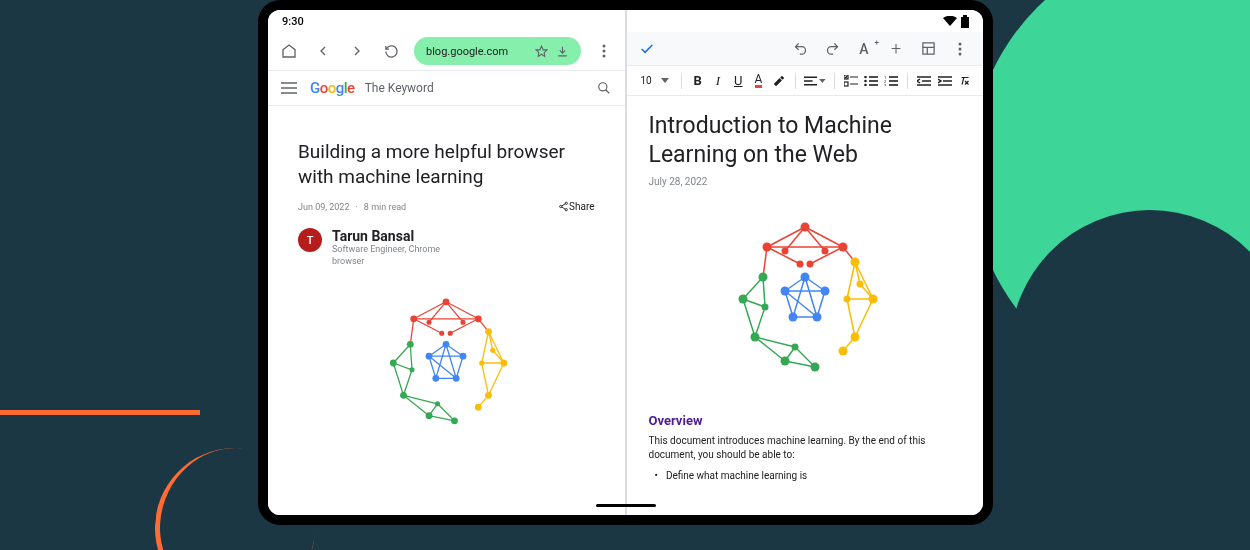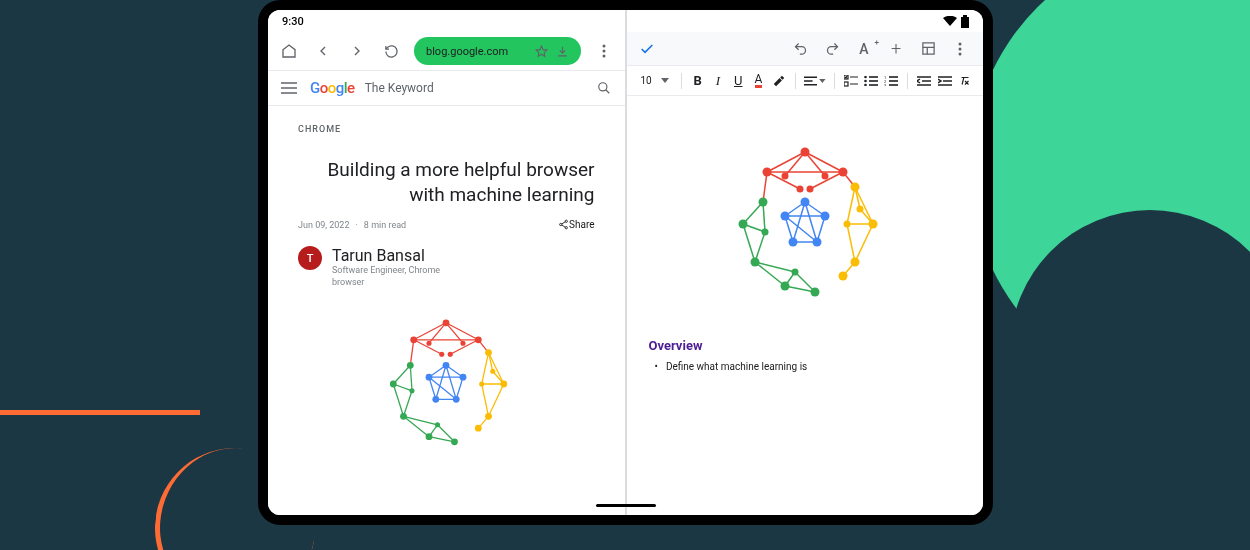--- a/index.html
+++ b/index.html
@@ -12,35 +12,35 @@
   .tablet { position: absolute; left: 258px; top: 0; width: 735px; height: 525px; background: #000; border-radius: 22px; padding: 10px; }
   .screen { width: 100%; height: 100%; background: #fff; border-radius: 12px; display: flex; overflow: hidden; position: relative; }
   .pane { flex: 1; background: #fff; display: flex; flex-direction: column; overflow: hidden; }
   .divider { width: 2px; background: #dadce0; }
   .split-handle { position: absolute; left: 50%; bottom: 8px; transform: translateX(-50%); width: 60px; height: 3px; background: #000; border-radius: 2px; }
 
   
   .status-bar { height: 22px; display: flex; align-items: center; padding: 0 14px; font-size: 11px; font-weight: 500; color: #000; }
   .nav-row { height: 38px; display: flex; align-items: center; gap: 12px; padding: 0 10px; }
   .nav-icon { width: 22px; height: 22px; display: flex; align-items: center; justify-content: center; color: #5f6368; }
-  .url-bar { flex: 1; height: 28px; background: #22c55e; border-radius: 14px; display: flex; align-items: center; padding: 0 12px; gap: 8px; font-size: 11px; color: #202124; }
+  .url-bar { flex: 1; height: 28px; background: #86efac; border-radius: 14px; display: flex; align-items: center; padding: 0 12px; gap: 8px; font-size: 11px; color: #202124; }
   .url-bar .url-text { flex: 1; }
   .keyword-bar { height: 36px; border-top: 1px solid #e8eaed; border-bottom: 1px solid #e8eaed; display: flex; align-items: center; padding: 12px 10px; gap: 10px; }
   .google-logo { font-size: 15px; font-weight: 500; letter-spacing: -0.5px; }
   .google-logo .b { color: #4285f4; } .google-logo .r { color: #ea4335; } .google-logo .y { color: #fbbc04; } .google-logo .g { color: #34a853; }
   .keyword-text { flex: 1; font-size: 12px; color: #5f6368; }
   .article { padding: 18px 30px 0; }
   .category { font-size: 9px; letter-spacing: 1px; color: #5f6368; font-weight: 500; text-transform: uppercase; }
-  .headline { font-size: 19px; font-weight: 400; color: #202124; margin-top: 24px; line-height: 1.3; text-align: right; }
+  .headline { font-size: 19px; font-weight: 400; color: #202124; margin-top: 16px; line-height: 1.3; }
   .meta-row { display: flex; align-items: center; margin-top: 12px; font-size: 9px; color: #80868b; }
   .meta-row .sep { margin: 0 6px; }
   .share { margin-left: auto; display: flex; align-items: center; gap: 0; font-size: 10px; color: #202124; }
   .author-row { display: flex; gap: 10px; margin-top: 16px; align-items: flex-start; }
   .avatar { width: 24px; height: 24px; border-radius: 50%; background: #b71c1c; color: #fff; font-size: 11px; font-weight: 500; display: flex; align-items: center; justify-content: center; }
-  .author-name { font-size: 16px; font-weight: 400; color: #202124; }
+  .author-name { font-size: 14px; font-weight: 700; color: #202124; }
   .author-title { font-size: 9px; color: #80868b; line-height: 1.3; max-width: 120px; }
   .hero-wrap { display: flex; justify-content: center; margin-top: 10px; }
 
   
   .status-bar-r { height: 22px; display: flex; align-items: center; justify-content: flex-end; padding: 0 14px; gap: 4px; }
   .docs-top { height: 34px; background: #f8f9fa; border-bottom: 1px solid #e8eaed; display: flex; align-items: center; padding: 0 12px; gap: 10px; }
   .docs-check { color: #1a73e8; font-size: 16px; }
   .docs-top-spacer { flex: 1; }
   .docs-top .nav-icon { color: #5f6368; }
   .docs-toolbar { height: 30px; display: flex; align-items: center; padding: 0 10px; gap: 4px; border-bottom: 1px solid #e8eaed; }
@@ -126,21 +126,20 @@
         <span class="google-logo"><span class="b">G</span><span class="r">o</span><span class="y">o</span><span class="b">g</span><span class="g">l</span><span class="r">e</span></span>
         <span class="keyword-text">The Keyword</span>
         <span class="nav-icon">
           <svg width="14" height="14" viewBox="0 0 24 24" fill="none" stroke="#5f6368" stroke-width="2">
               <circle cx="10" cy="10" r="7"></circle>
               <line x1="21" y1="21" x2="15" y2="15"></line>
             </svg>
         </span>
       </div>
       <div class="article">
-        <div class="category">CHROME</div>
         <div class="headline">Building a more helpful browser with machine learning</div>
         <div class="meta-row">
           <span>Jun 09, 2022</span>
           <span class="sep">·</span>
           <span>8 min read</span>
           <span class="share">
             <svg width="11" height="11" viewBox="0 0 24 24" fill="none" stroke="#202124" stroke-width="2">
                 <circle cx="18" cy="5" r="2.5"></circle>
                 <circle cx="6" cy="12" r="2.5"></circle>
                 <circle cx="18" cy="19" r="2.5"></circle>
@@ -372,20 +371,22 @@
               <line x1="0" y1="9" x2="14" y2="9"></line>
             </svg>
         </span>
         <span class="tb-btn">
           <svg width="14" height="14" viewBox="0 0 24 24" fill="none" stroke="#202124" stroke-width="2">
               <path d="M6 6h12M10 6l-3 12M18 18l-6-6M12 18l6-6"></path>
             </svg>
         </span>
       </div>
       <div class="doc-body">
+        <div class="doc-title">Introduction to Machine Learning on the Web</div>
+        <div class="doc-date">July 28, 2022</div>
         <div class="doc-hero">
           <svg width="200" height="200" viewBox="0 0 200 200">
             <g stroke-width="1.5">
               <g stroke="#ea4335">
                 <line x1="62" y1="48" x2="100" y2="28"></line>
                   <line x1="100" y1="28" x2="138" y2="48"></line>
                   <line x1="62" y1="48" x2="138" y2="48"></line>
                 <line x1="100" y1="28" x2="80" y2="52"></line>
                   <line x1="100" y1="28" x2="120" y2="52"></line>
                   <line x1="62" y1="48" x2="95" y2="65"></line>
@@ -450,20 +451,21 @@
                 <circle cx="90" cy="148" r="3.5" fill="#34a853"></circle>
               <circle cx="100" cy="78" r="4.5" fill="#4285f4"></circle>
                 <circle cx="120" cy="92" r="4.5" fill="#4285f4"></circle>
                 <circle cx="112" cy="118" r="4.5" fill="#4285f4"></circle>
                 <circle cx="88" cy="118" r="4.5" fill="#4285f4"></circle>
                 <circle cx="80" cy="92" r="4.5" fill="#4285f4"></circle>
             </g>
           </svg>
         </div>
         <div class="doc-section">Overview</div>
+        <div class="doc-para">This document introduces machine learning. By the end of this document, you should be able to:</div>
         <div class="doc-bullet">
           <span>•</span>
           <span>Define what machine learning is</span>
         </div>
       </div>
     </div>
 
     <div class="split-handle"></div>
   </div>
 </div>

